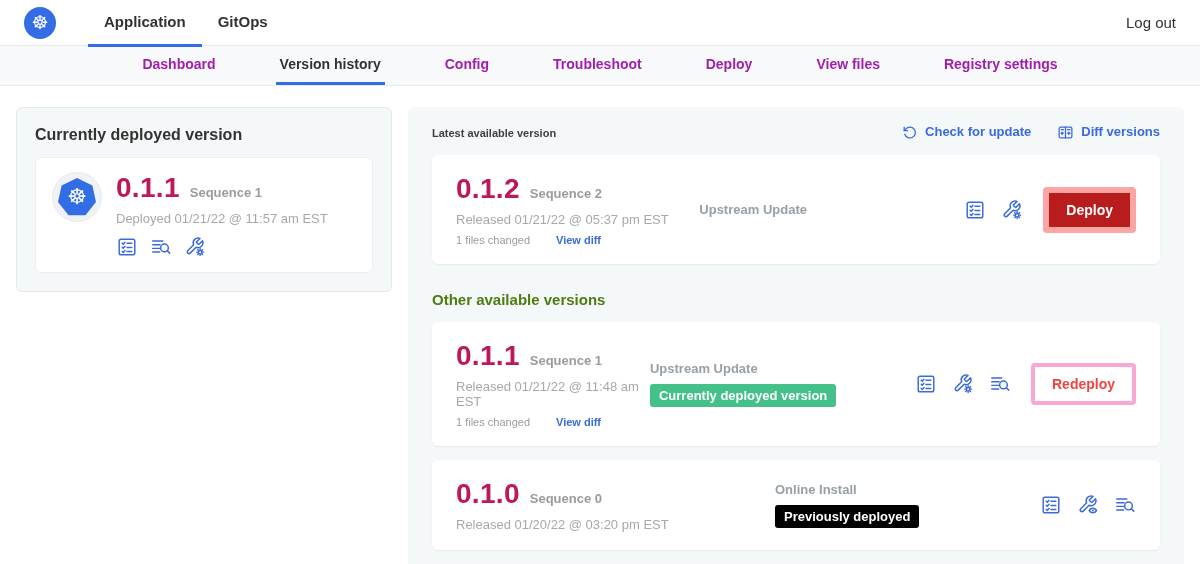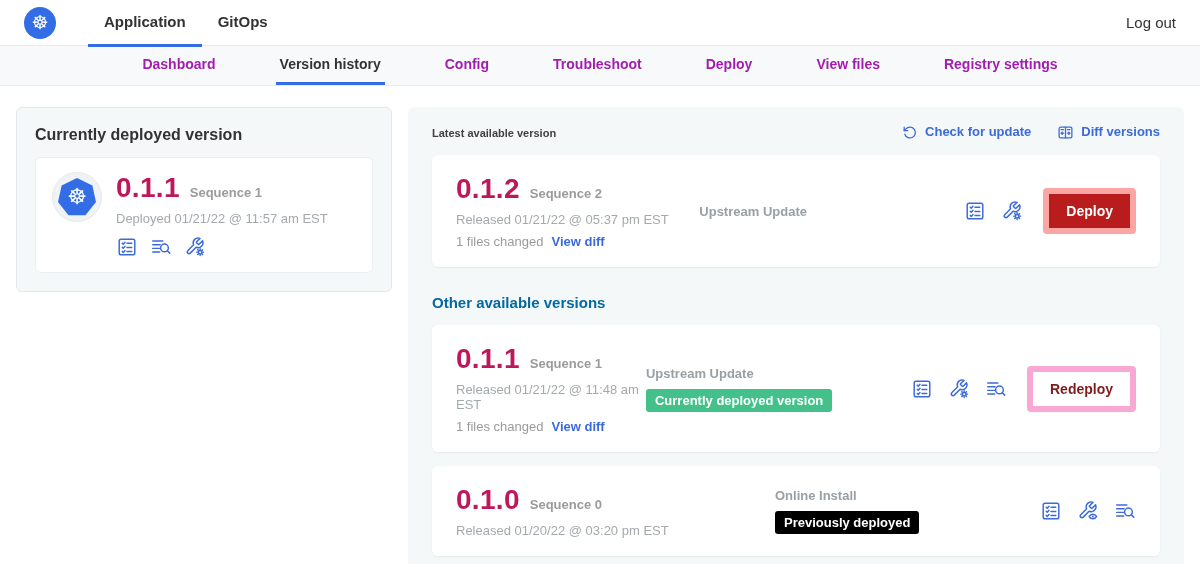--- a/index.html
+++ b/index.html
@@ -58,33 +58,33 @@
   .panel { flex:1; background:#f5f8f9; border-radius:6px; padding:17px 24px 24px; }
   .panel-header { display:flex; align-items:center; }
   .panel-title { flex:1; font-size:11px; font-weight:600; color:#404040; }
   .panel-actions { display:flex; gap:26px; }
   .action-link { display:flex; gap:7px; color:#3b6ada;
     font-size:13px; font-weight:700; cursor:pointer; }
 
   .version-card { background:#fff; border-radius:6px; margin-top:14px;
     padding:18px 24px; box-shadow:0 1px 2px rgba(0,0,0,.06);
     display:grid; grid-template-columns:1fr 265px auto; align-items:center; }
-  .files-line { display:flex; gap:8px; font-size:13px; color:#9b9b9b; margin-top:7px; }
+  .files-line { display:flex; gap:26px; font-size:11px; color:#9b9b9b; margin-top:7px; }
   .view-diff { color:#3b6ada; font-weight:700; cursor:pointer; }
   .status-label { font-size:13px; font-weight:700; color:#97a0a6; }
   .badge { display:inline-block; margin-top:8px; padding:4px 9px; border-radius:3px;
     color:#fff; font-size:13px; font-weight:700; }
   .badge.green { background:#44c18b; }
   .badge.gray  { background:#000000; }
   .actions-cell { display:flex; align-items:center; gap:15px; justify-self:end; }
   .btn { font-size:14px; font-weight:700; border-radius:4px; padding:9px 17px;
     cursor:pointer; font-family:inherit; margin-left:5px; }
   .btn-primary { background:#b91c1c; border:6px solid #fca5a5; color:#fff; }
-  .btn-outline { background:#fff; border:6px solid #f9a8d4; color:#7f1d1d; }
-  .other-title { font-size:15px; font-weight:600; color:#0369a1; margin-top:27px; }
+  .btn-outline { background:#fff; border:4px solid #f9a8d4; color:#ef4444; }
+  .other-title { font-size:15px; font-weight:600; color:#4d7c0f; margin-top:27px; }
   .defs { position:absolute; width:0; height:0; overflow:hidden; }
 </style>
 </head>
 <body>
 
 <svg class="defs" aria-hidden="true">
   <symbol id="i-checklist" viewBox="0 0 24 24">
     <rect x="3.5" y="3.5" width="17" height="17" rx="2"></rect>
     <path d="M6.8 7.8l1.1 1.1 1.9-2.1"></path>
       <line x1="12" y1="8" x2="17.2" y2="8"></line>

